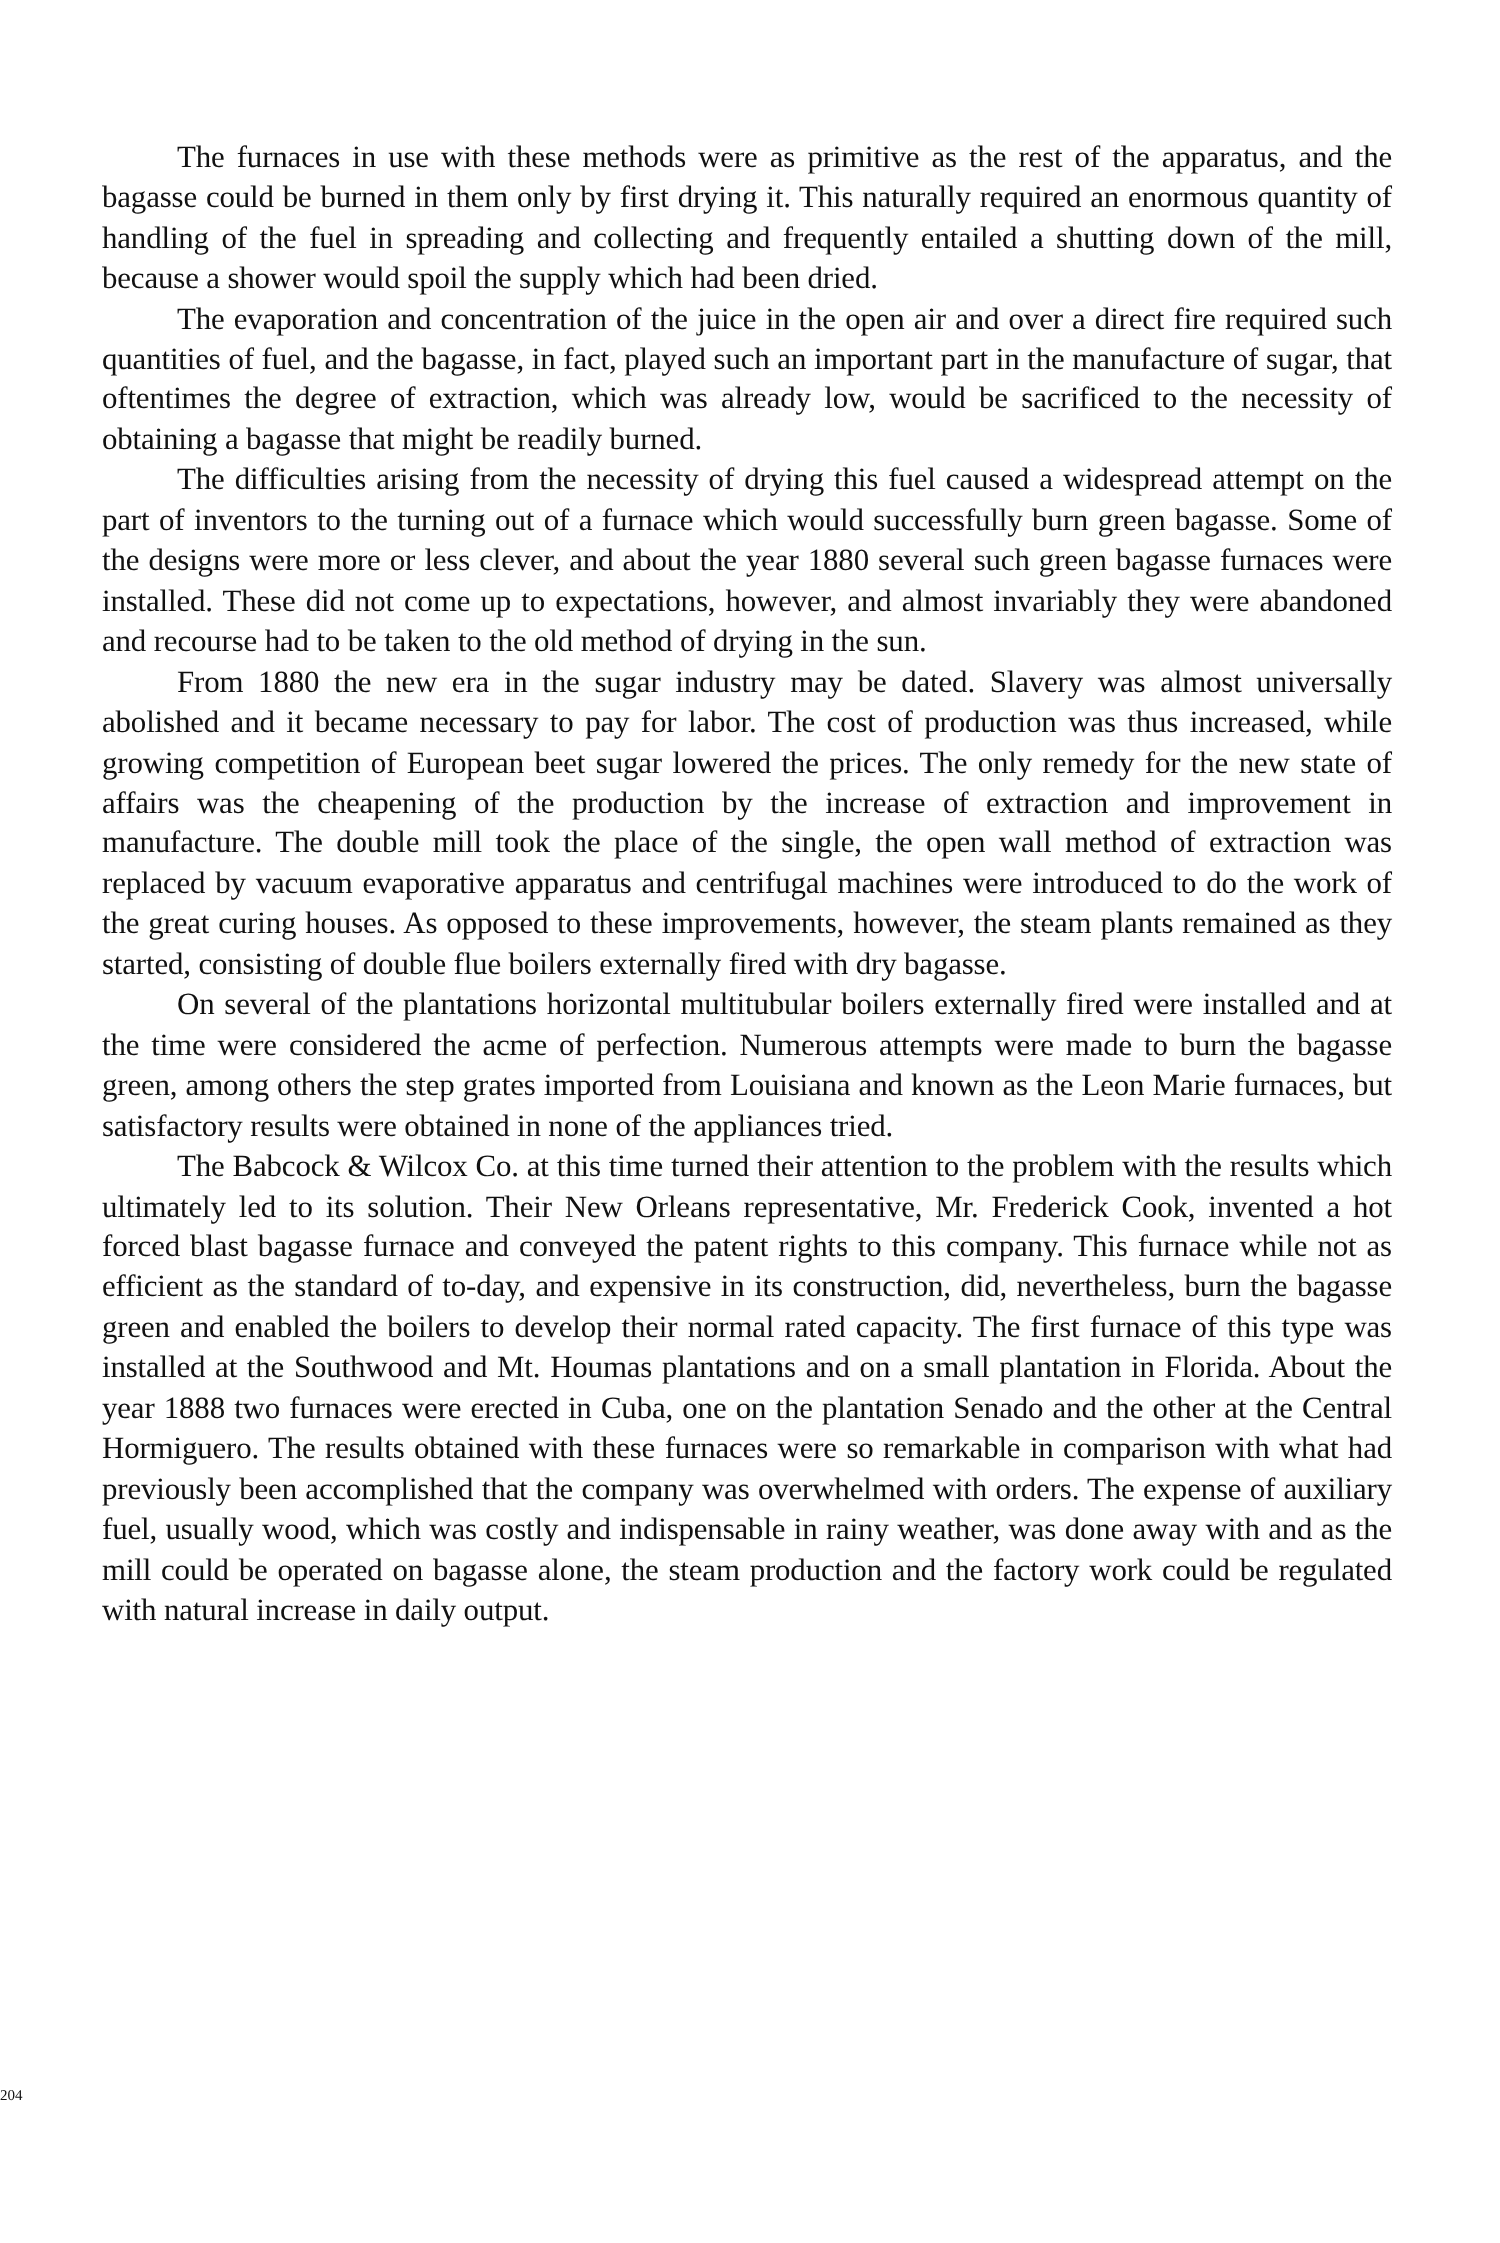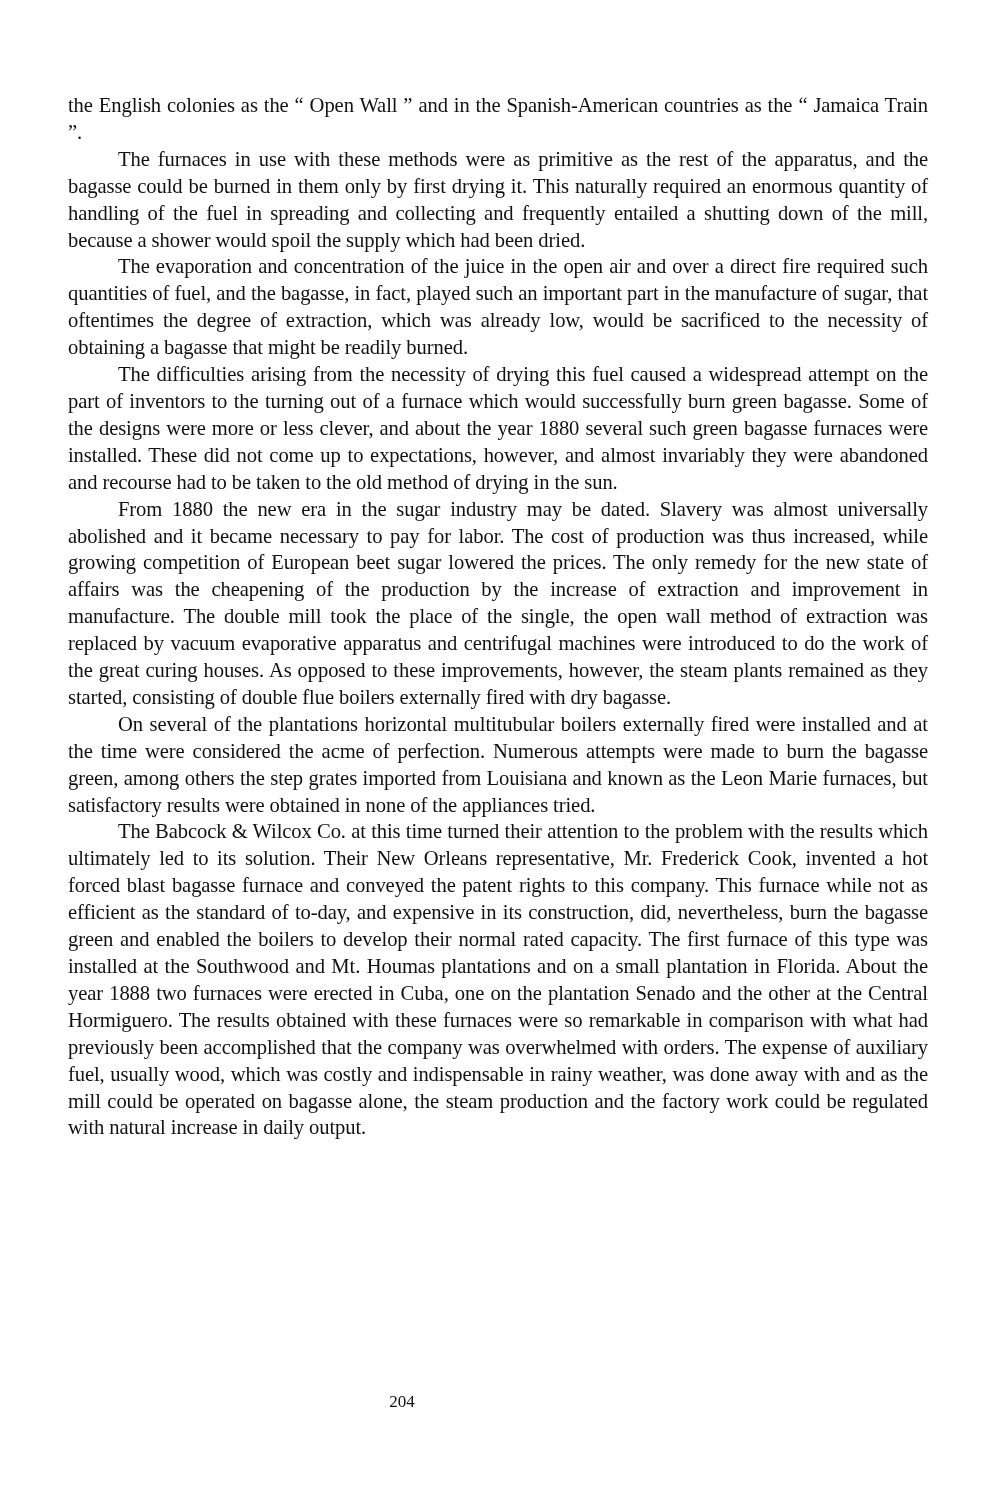--- a/index.html
+++ b/index.html
@@ -31,31 +31,29 @@
       hyphens: manual;
     }
     .page p.continued {
       text-indent: 0;
     }
     .page-number {
       position: absolute;
       left: 0;
       width: 804px;
       top: 1392px;
-      text-align: center;
       font-family: "Liberation Serif", "DejaVu Serif", serif;
-      font-size: 17px;
+      font-size: 10px;
       color: #111111;
     }
   </style>
 </head>
 <body>
 
 <div class="page">
-  <p class="continued">the English colonies as the “ Open Wall ” and in the Spanish-American countries as the “ Jamaica Train ”.</p>
   <p>The furnaces in use with these methods were as primitive as the rest of the apparatus, and the bagasse could be burned in them only by first drying it.  This naturally required an enormous quantity of handling of the fuel in spreading and collecting and frequently entailed a shutting down of the mill, because a shower would spoil the supply which had been dried.</p>
   <p>The evaporation and concentration of the juice in the open air and over a direct fire required such quantities of fuel, and the bagasse, in fact, played such an important part in the manufacture of sugar, that oftentimes the degree of extraction, which was already low, would be sacrificed to the necessity of obtaining a bagasse that might be readily burned.</p>
   <p>The difficulties arising from the necessity of drying this fuel caused a widespread attempt on the part of inventors to the turning out of a furnace which would success­fully burn green bagasse.  Some of the designs were more or less clever, and about the year 1880 several such green bagasse furnaces were installed.  These did not come up to expectations, however, and almost invariably they were abandoned and recourse had to be taken to the old method of drying in the sun.</p>
   <p>From 1880 the new era in the sugar industry may be dated.  Slavery was almost universally abolished and it became necessary to pay for labor.  The cost of production was thus increased, while growing competition of European beet sugar lowered the prices.  The only remedy for the new state of affairs was the cheapening of the pro­duction by the increase of extraction and improvement in manufacture.  The double mill took the place of the single, the open wall method of extraction was replaced by vacuum evaporative apparatus and centrifugal machines were introduced to do the work of the great curing houses.  As opposed to these improvements, however, the steam plants remained as they started, consisting of double flue boilers externally fired with dry bagasse.</p>
   <p>On several of the plantations horizontal multitubular boilers externally fired were installed and at the time were considered the acme of perfection.  Numerous attempts were made to burn the bagasse green, among others the step grates imported from Louisiana and known as the Leon Marie furnaces, but satisfactory results were obtained in none of the appliances tried.</p>
   <p>The Babcock &amp; Wilcox Co. at this time turned their attention to the problem with the results which ultimately led to its solution.  Their New Orleans representative, Mr. Frederick Cook, invented a hot forced blast bagasse furnace and conveyed the patent rights to this company.  This furnace while not as efficient as the standard of to-day, and expensive in its construction, did, nevertheless, burn the bagasse green and enabled the boilers to develop their normal rated capacity.  The first furnace of this type was installed at the Southwood and Mt. Houmas plantations and on a small planta­tion in Florida.  About the year 1888 two furnaces were erected in Cuba, one on the plantation Senado and the other at the Central Hormiguero.  The results obtained with these furnaces were so remarkable in comparison with what had previously been accomplished that the company was overwhelmed with orders.  The expense of auxiliary fuel, usually wood, which was costly and indispensable in rainy weather, was done away with and as the mill could be operated on bagasse alone, the steam produc­tion and the factory work could be regulated with natural increase in daily output.</p>
 </div>
 
 <div class="page-number">204</div>
 

